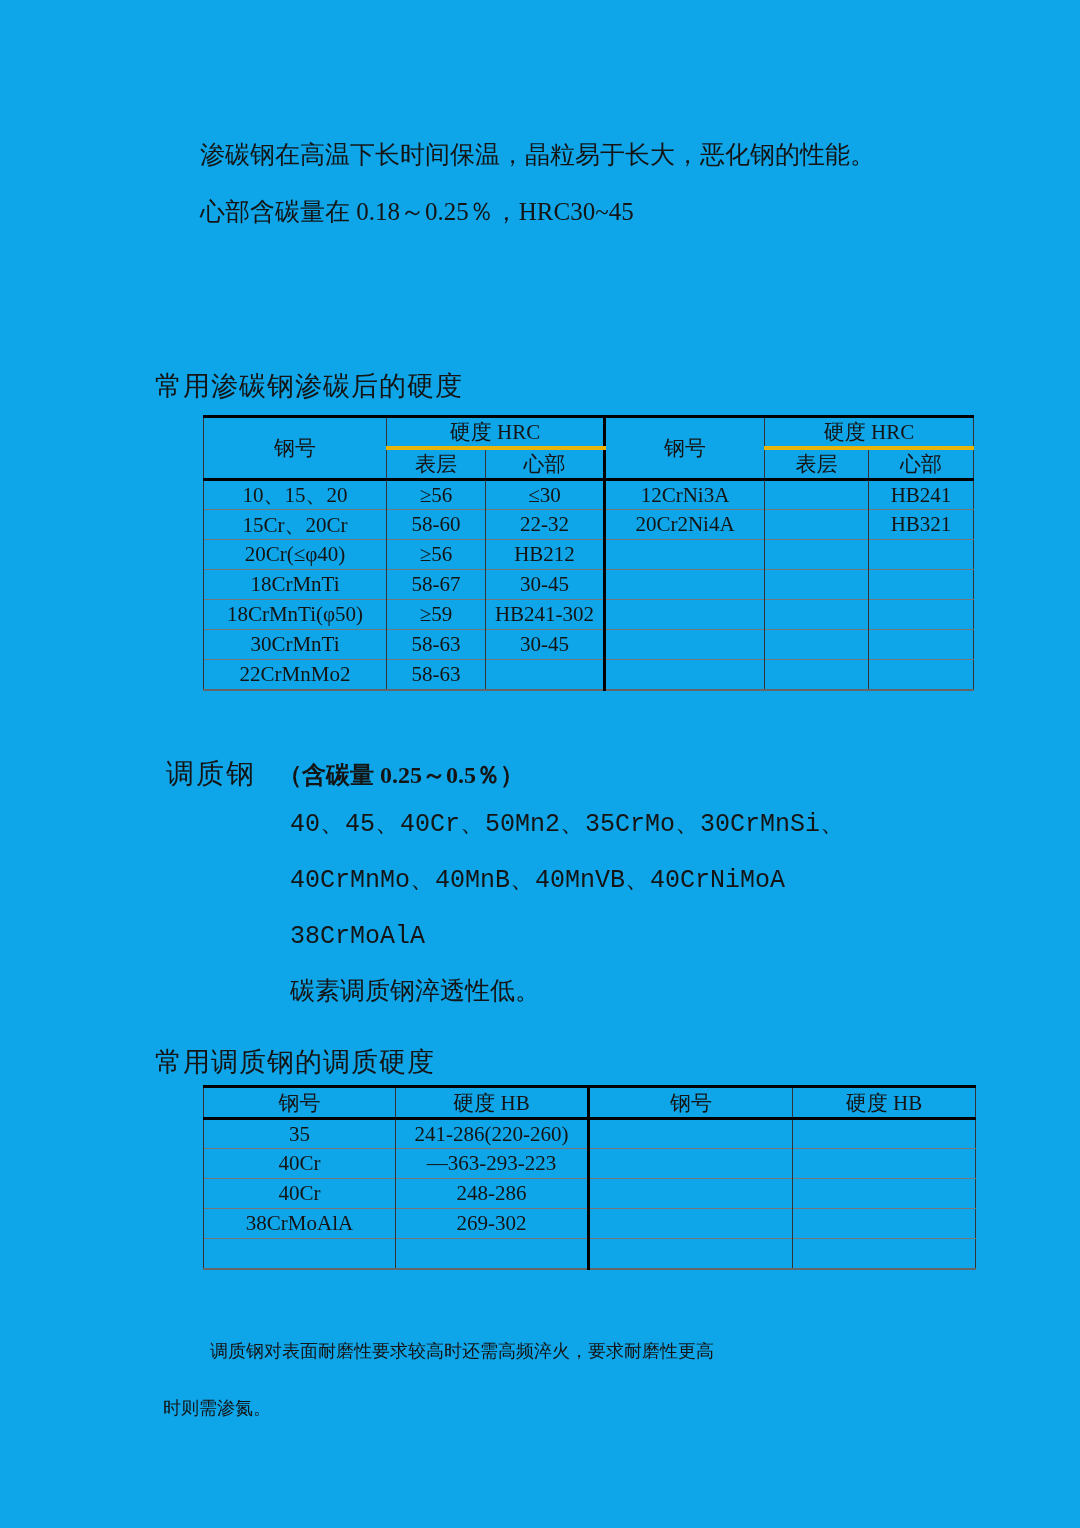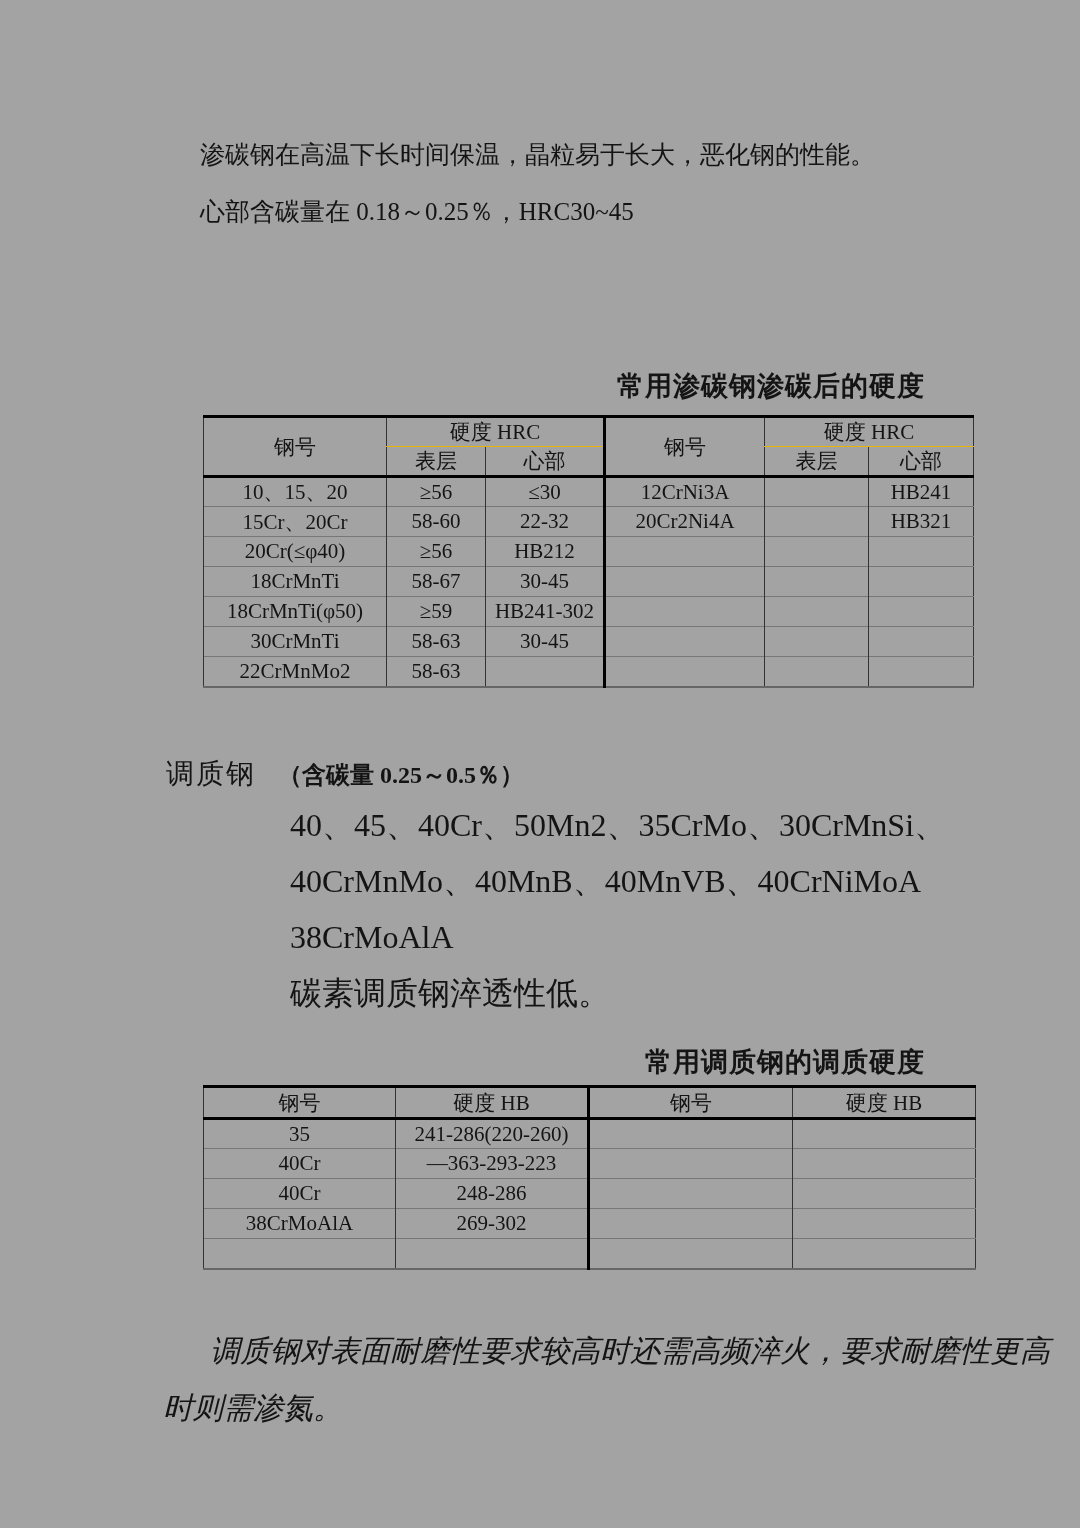--- a/index.html
+++ b/index.html
@@ -1,28 +1,28 @@
 <!DOCTYPE html>
 <html><head>
 <meta charset="utf-8">
 <style>
   html,body { margin:0; padding:0; background:#e8e8e8; }
   .page {
     position:relative; width:1080px; height:1528px; margin:0 auto;
-    background:#a3a3a3; overflow:hidden;
+    background:#0ea5e9; overflow:hidden;
     font-family:"Liberation Serif","DejaVu Serif",serif;
     color:#141414;
   }
   
   .intro { position:absolute; top:142px; left:200px; width:800px; }
   .intro-line { font-size:25px; line-height:25px; margin-bottom:32px; white-space:nowrap; }
   
   .tbl-title {
-    position:absolute; left:155px; width:770px; text-align:right;
-    font-size:27px; font-weight:bold; letter-spacing:1px; white-space:nowrap;
+    position:absolute; left:155px; width:770px; text-align:left;
+    font-size:27px; font-weight:normal; letter-spacing:1px; white-space:nowrap;
   }
   .t1-title { top:368px; }
   .t2-title { top:1044px; }
   
   table.steel {
     position:absolute; left:155px; border-collapse:collapse; table-layout:fixed;
     font-size:21px; text-align:center;
     border-top:3px solid #000; border-bottom:2px solid #666;
     border-left:1px solid #333; border-right:1px solid #333;margin-left:48px;
   }
@@ -32,32 +32,32 @@
     border-left:1px solid #333; border-top:1px solid #777;
     font-weight:normal; padding:0; overflow:hidden; white-space:nowrap;
   }
   .steel thead tr.hrow1 th { border-top:none; }
   .t1 thead tr.hrow1 { height:28px; }
   .t1 thead tr.hrow2 { height:30px; }
   .t1 tbody tr { height:30px; }
   .t2 thead tr { height:32px; }
   .t2 tbody tr { height:30px; }
   .steel th.rs, .steel tr.hrow2 th, .t2 thead th { border-bottom:3px solid #000; }
-  .steel th.cs { border-bottom:1px solid #eab308; }
+  .steel th.cs { border-bottom:4px solid #eab308; }
   .t1 .mid, .t1 tbody td:nth-child(4) { border-left:3px solid #000; }
   .t2 .mid, .t2 tbody td:nth-child(3) { border-left:3px solid #000; }
   
   .qt-head { position:absolute; top:755px; left:166px; white-space:nowrap; }
   .qt-head .hname { font-size:28px; font-weight:normal; letter-spacing:2px; }
   .qt-head .hnote { font-size:24px; margin-left:22px;font-weight:bold; }
   .qt-lines { position:absolute; top:812px; left:290px; width:700px; }
-  .qt-line { font-size:32px; line-height:26px; margin-bottom:30px; white-space:nowrap; }
+  .qt-line { font-size:25px; line-height:26px; margin-bottom:30px; white-space:nowrap;font-family:Liberation Mono, monospace; }
   
   .footer { position:absolute; top:1338px; left:163px; width:790px; }
-  .footer-line { font-size:30px; line-height:26px; margin-bottom:31px; white-space:nowrap;font-style:italic; }
+  .footer-line { font-size:18px; line-height:26px; margin-bottom:31px; white-space:nowrap; }
   .footer-line:first-child { text-indent:47px; }
 </style>
 </head>
 <body>
 
 <div class="page">
 
   <div class="intro">
       <div class="intro-line">渗碳钢在高温下长时间保温，晶粒易于长大，恶化钢的性能。</div>
       <div class="intro-line">心部含碳量在 0.18～0.25％，HRC30~45</div>

